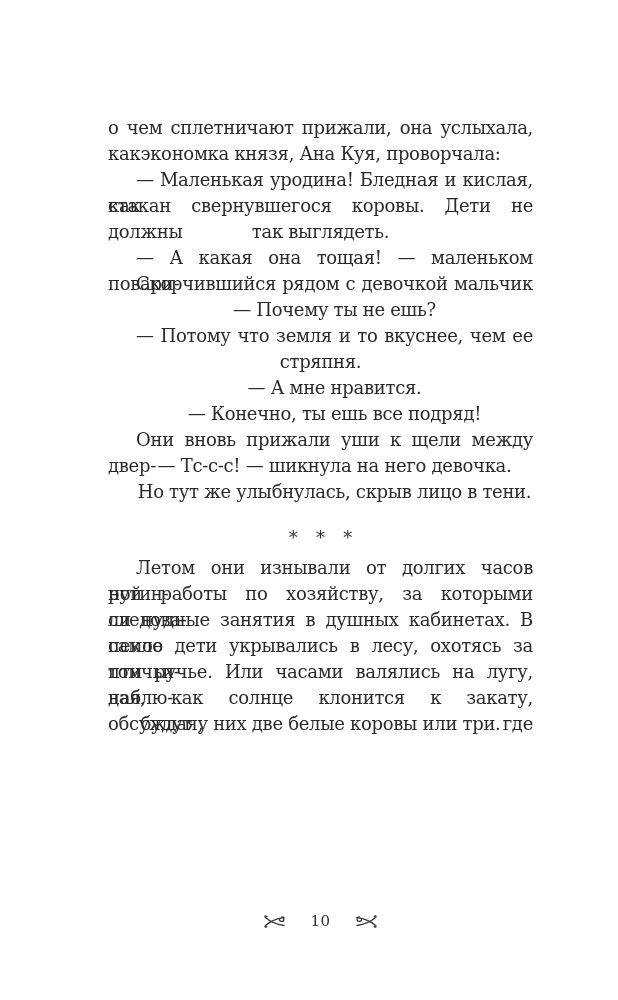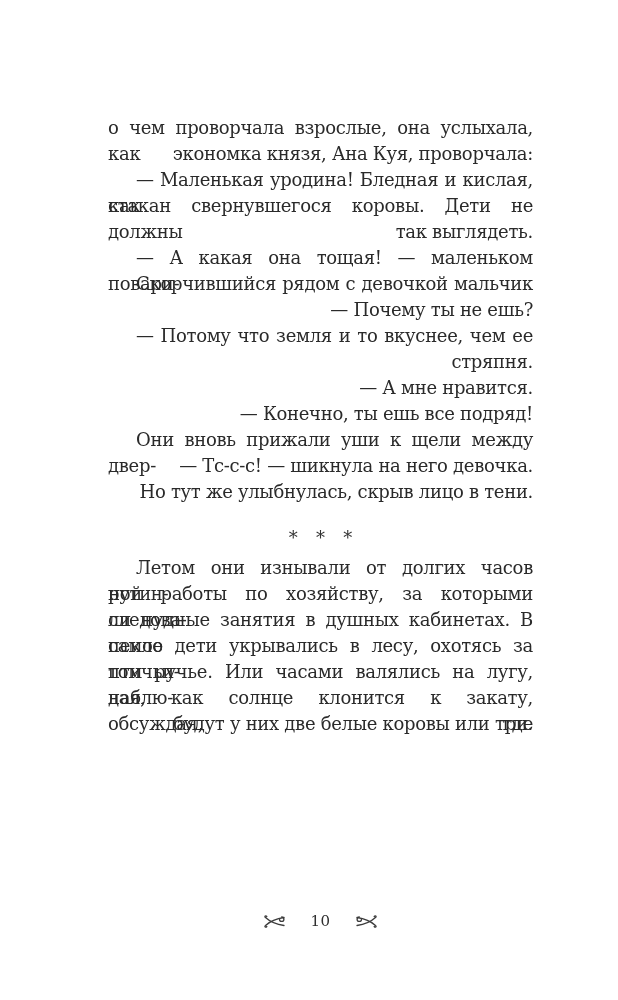--- a/index.html
+++ b/index.html
@@ -19,21 +19,21 @@
     position: absolute;
     left: 108px;
     top: 115px;
     width: 425px;
   }
   .line {
     font-size: 18px;
     line-height: 26px;
     height: 26px;
     letter-spacing: -0.3px;
-    text-align: right;
+    text-align: center;
     white-space: nowrap;
   }
   .line.justify {
     white-space: normal;
     text-align: justify;
     text-align-last: justify;
   }
   .line.indent {
     text-indent: 28px;
   }
@@ -70,21 +70,21 @@
     align-items: center;
   }
   .flourish svg {
     display: block;
   }
 </style>
 </head>
 <body>
 
 <div class="text-column">
-    <div class="line justify">о чем проворчала взрослые, она услыхала, как</div>
+    <div class="line justify">о чем сплетничают прижали, она услыхала, как</div>
     <div class="line">экономка князя, Ана Куя, проворчала:</div>
     <div class="line indent justify">— Маленькая уродина! Бледная и кислая, как</div>
     <div class="line justify">стакан свернувшегося коровы. Дети не должны</div>
     <div class="line">так выглядеть.</div>
     <div class="line indent justify">— А какая она тощая! — маленьком повари-</div>
     <div class="line indent justify">Скорчившийся рядом с девочкой мальчик</div>
     <div class="line indent">— Почему ты не ешь?</div>
     <div class="line indent justify">— Потому что земля и то вкуснее, чем ее</div>
     <div class="line">стряпня.</div>
     <div class="line indent">— А мне нравится.</div>

